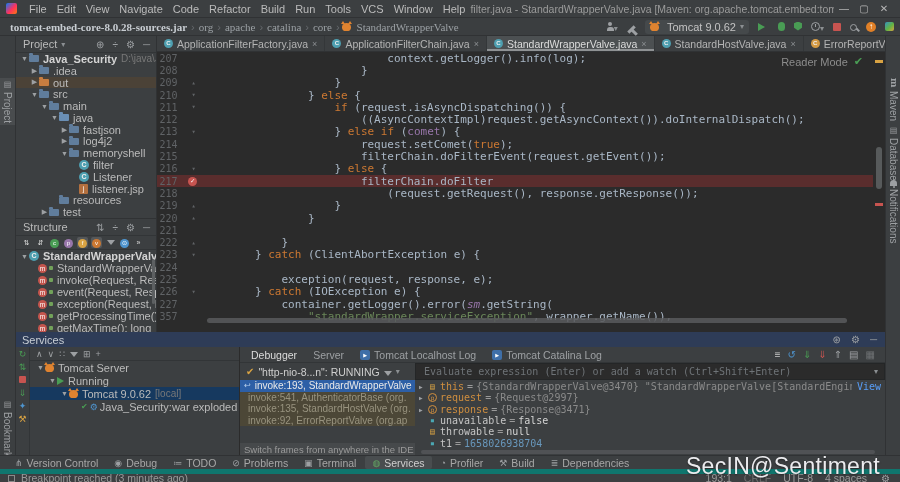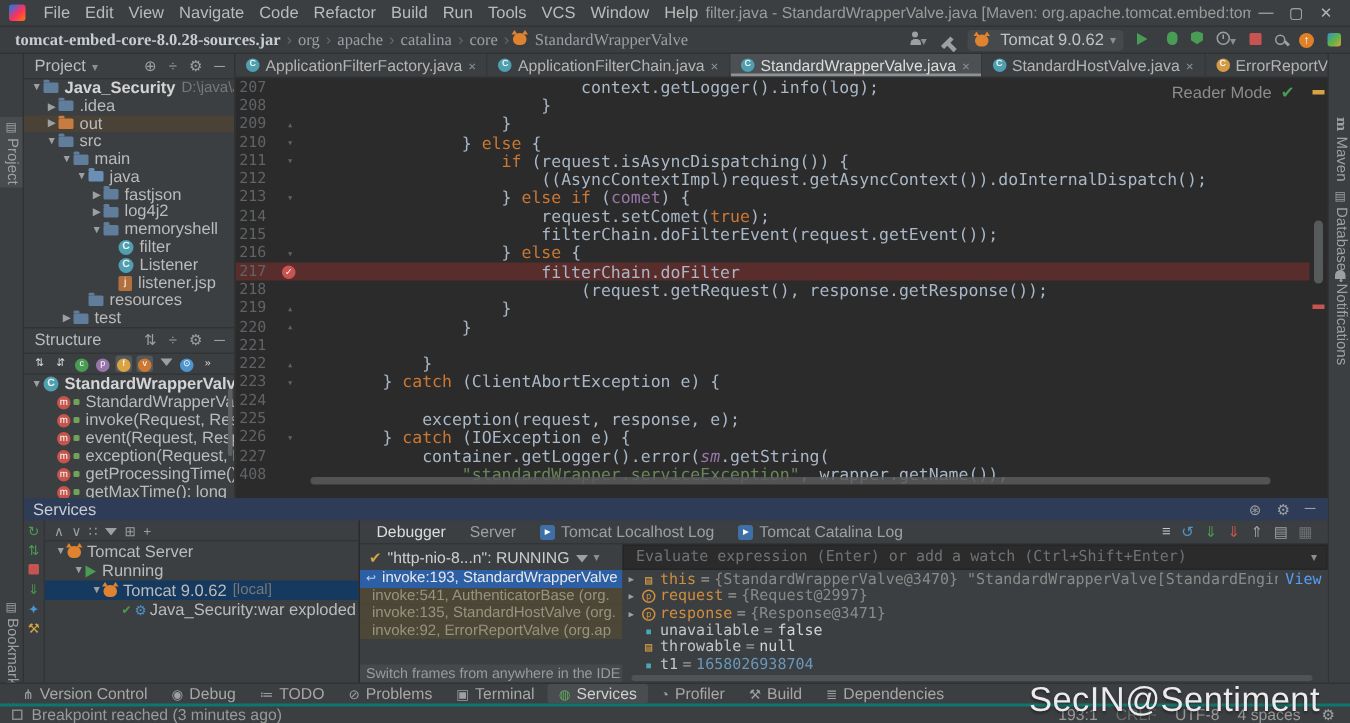--- a/index.html
+++ b/index.html
@@ -134,21 +134,21 @@
   .vlink{color:#589df6;margin-left:2px;flex:none;}
   .vscroll{position:absolute;left:6px;right:10px;bottom:1px;height:4px;border-radius:2px;background:#55585a;opacity:.8;}
 
   
   .bbar{position:absolute;left:0;top:455px;width:900px;height:14px;background:#3c3f41;border-top:1px solid #303234;
         display:flex;align-items:center;padding:0 8px;gap:2px;}
   .bitem{display:flex;align-items:center;gap:4px;padding:0 7px;height:13px;color:#a7a7a7;font-size:10.5px;border-radius:2px;white-space:nowrap;}
   .bitem.active{background:#494d4f;color:#cfcfcf;}
   .bitem .ic{font-size:9px;color:#9da0a3;}
   .bitem.active .ic{color:#62a862;}
-  .statusbar{position:absolute;left:0;top:469px;width:900px;height:13px;background:#3c3f41;border-top:2px solid #0f766e;
+  .statusbar{position:absolute;left:0;top:469px;width:900px;height:13px;background:#3c3f41;border-top:5px solid #0f766e;
              display:flex;align-items:center;padding:0 8px;color:#9a9a9a;font-size:10.5px;}
   .sq{width:7px;height:7px;border:1px solid #8a8a8a;margin-right:6px;flex:none;}
   .status-right{margin-left:auto;display:flex;align-items:center;gap:12px;}
   .status-right .dim{color:#6e6e6e;}
 
   .watermark{position:absolute;right:20px;bottom:2px;font-size:23px;color:#ebebee;z-index:20;
              font-family:"Liberation Sans",sans-serif;text-shadow:0 1px 2px rgba(0,0,0,.45);letter-spacing:.3px;}
 
   
   .person{width:7px;height:4px;border-radius:3px 3px 0 0;background:#9da0a3;position:relative;display:inline-block;margin-top:5px;}
@@ -427,21 +427,21 @@
           <div class="cline"><span class="ln">218</span><span class="fgut"></span><span style="padding-left: 185.36px;"><span class="pl">(request.getRequest(), response.getResponse());</span></span></div>
           <div class="cline"><span class="ln">219</span><span class="fgut">▴</span><span style="padding-left: 132.4px;"><span class="pl">}</span></span></div>
           <div class="cline"><span class="ln">220</span><span class="fgut">▴</span><span style="padding-left: 105.92px;"><span class="pl">}</span></span></div>
           <div class="cline"><span class="ln">221</span><span class="fgut"></span><span style="padding-left: 0px;"></span></div>
           <div class="cline"><span class="ln">222</span><span class="fgut">▴</span><span style="padding-left: 79.44px;"><span class="pl">}</span></span></div>
           <div class="cline"><span class="ln">223</span><span class="fgut">▾</span><span style="padding-left: 52.96px;"><span class="pl">} </span><span class="kw">catch</span><span class="pl"> (ClientAbortException e) {</span></span></div>
           <div class="cline"><span class="ln">224</span><span class="fgut"></span></div>
           <div class="cline"><span class="ln">225</span><span class="fgut"></span><span style="padding-left: 79.44px;"><span class="pl">exception(request, response, e);</span></span></div>
           <div class="cline"><span class="ln">226</span><span class="fgut">▾</span><span style="padding-left: 52.96px;"><span class="pl">} </span><span class="kw">catch</span><span class="pl"> (IOException e) {</span></span></div>
           <div class="cline"><span class="ln">227</span><span class="fgut"></span><span style="padding-left: 79.44px;"><span class="pl">container.getLogger().error(</span><span class="fli">sm</span><span class="pl">.getString(</span></span></div>
-          <div class="cline"><span class="ln">408</span><span class="fgut"></span><span style="padding-left: 105.92px;"><span class="st">"standardWrapper.serviceException"</span><span class="pl">, wrapper.getName()),</span></span></div>
+          <div class="cline"><span class="ln">357</span><span class="fgut"></span><span style="padding-left: 105.92px;"><span class="st">"standardWrapper.serviceException"</span><span class="pl">, wrapper.getName()),</span></span></div>
         </div>
       <div class="hscroll"></div>
       <div class="estripe">
         <div class="emark-org"></div>
         <div class="ethumb"></div>
         <div class="emark-red"></div>
       </div>
     </div>
   </div>
 

